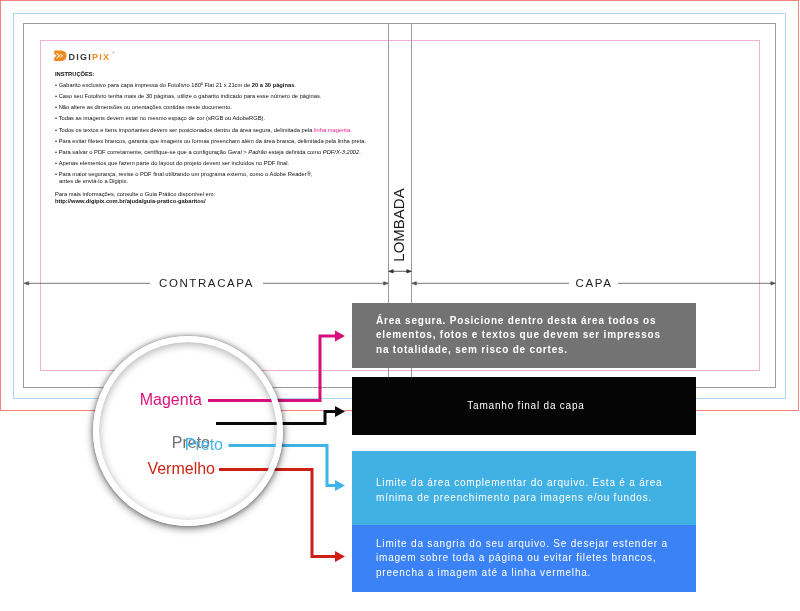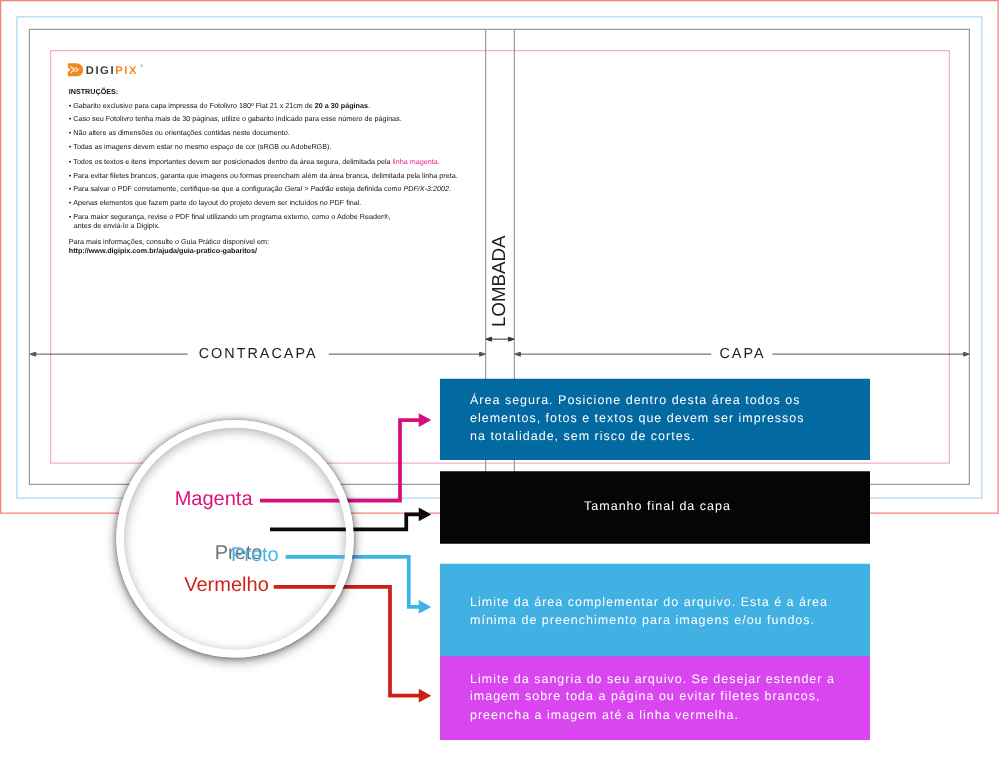--- a/index.html
+++ b/index.html
@@ -19,24 +19,24 @@
   #instr ul{margin:0;padding:0;list-style:none;}
   #instr li{margin:0 0 4.2px 0;padding-left:4px;text-indent:-4px;}
   #instr li:before{content:"\2022\00a0";}
   #instr .foot{margin-top:6.2px;}
   .mag{color:#ec1e8a;}
   b{font-weight:bold;}
 
   
   .box{left:352px;width:344px;color:#fff;font-size:10px;letter-spacing:0.8px;line-height:14.5px;}
   .box .in{position:absolute;left:24px;top:50%;transform:translateY(-50%);width:300px;}
-  #b1{top:303px;height:65px;background:#0369a1;}
+  #b1{top:303px;height:65px;background:#737373;font-weight:bold;}
   #b2{top:377px;height:58px;background:#050505;text-align:center;}
   #b3{top:451px;height:78px;background:#41b0e3;}
-  #b4{top:525px;height:67px;background:#d946ef;}
+  #b4{top:525px;height:67px;background:#3b82f6;}
 
   
   #cint{left:99px;top:342px;width:178px;height:178px;border-radius:50%;background:#fff;
         box-shadow:inset 0 2px 9px rgba(0,0,0,0.33);}
   #cring{left:93px;top:336px;width:178px;height:178px;border-radius:50%;
          border:6px solid #fff;box-shadow:0 2px 9px rgba(0,0,0,0.55),0 0 4px rgba(0,0,0,0.32);}
 
   .clabel{font-size:16px;text-align:right;width:120px;}
 </style>
 </head>

